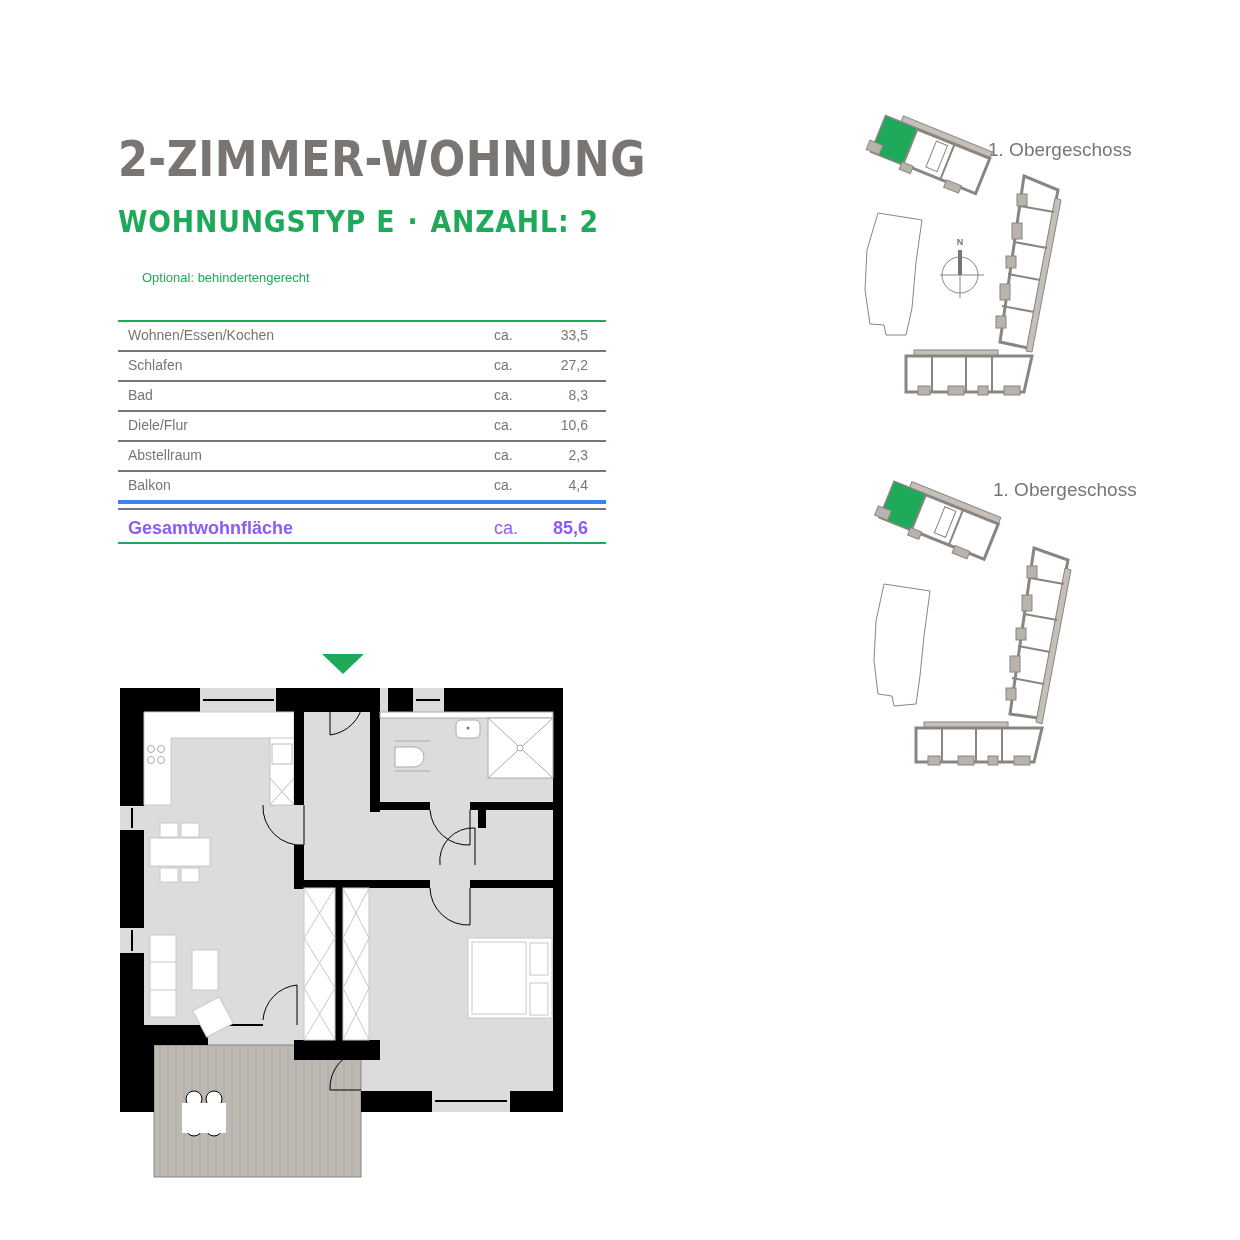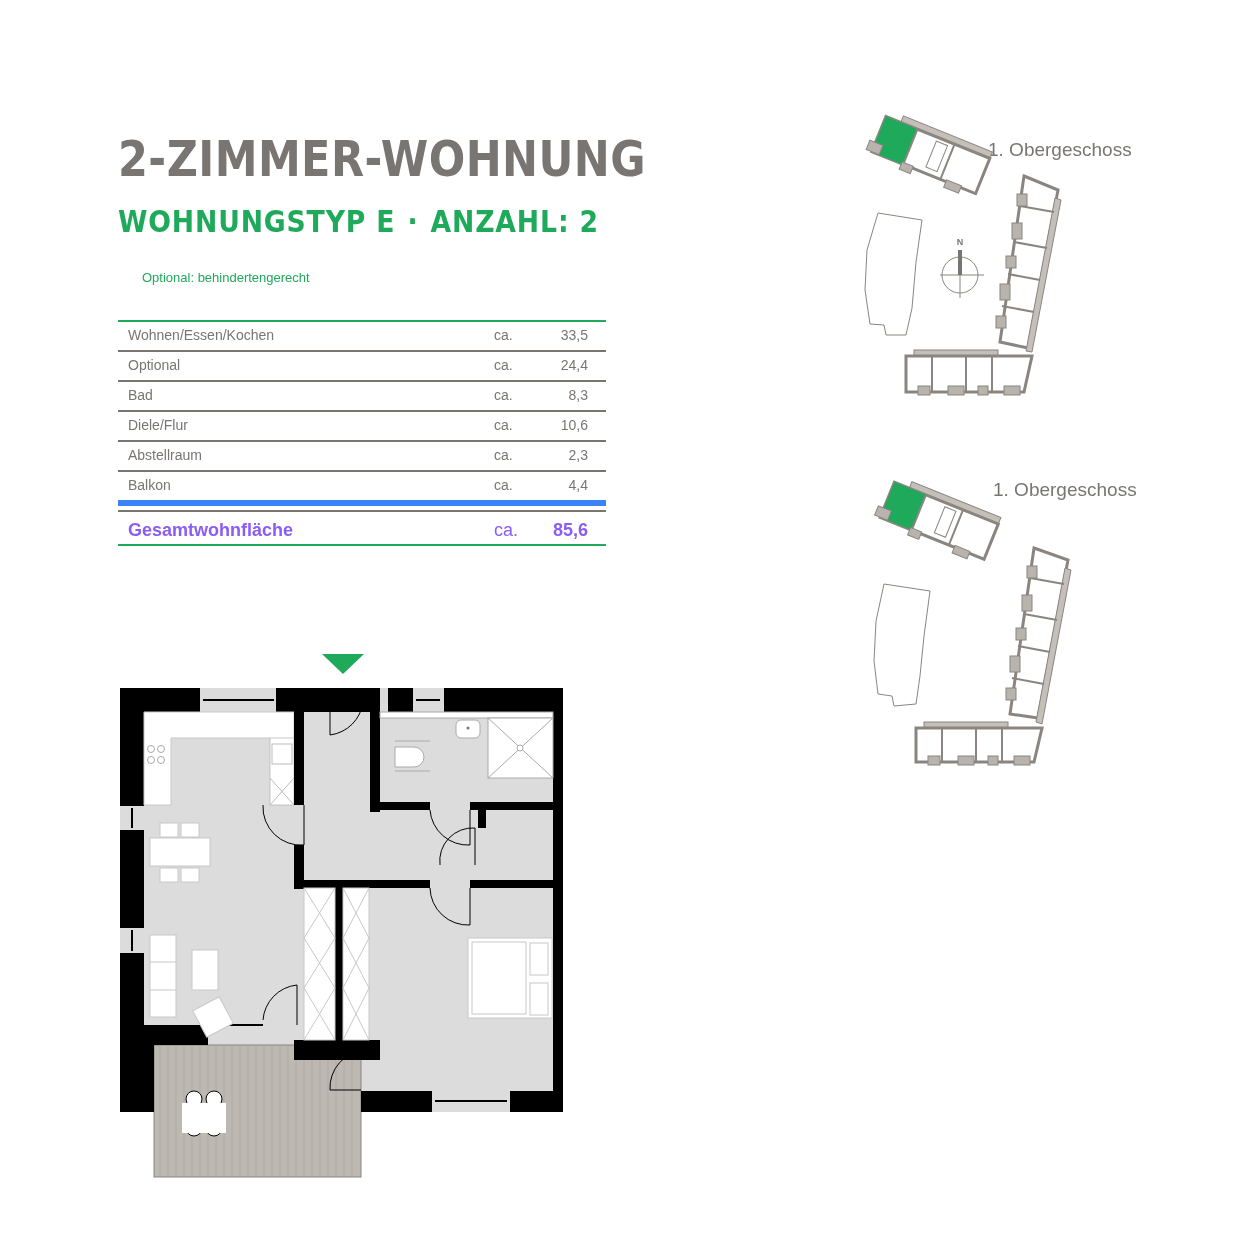--- a/index.html
+++ b/index.html
@@ -16,21 +16,21 @@
 
   .area-table { position: absolute; left: 118px; top: 320px; width: 488px; }
   .area-table .top-rule { height: 2px; background: #1fa95a; }
   .area-table .head { height: 46px; position: relative; border-bottom: 2px solid #797572; }
   .area-table .unit { position: absolute; right: 18px; top: 18px; font-size: 16px; font-weight: bold; color: #1fa95a; }
   .area-table .unit sup { font-size: 9px; }
   .row { height: 28px; border-bottom: 2px solid #797572; position: relative; font-size: 14px; color: #797572; }
   .row .label { position: absolute; left: 10px; top: 5px; }
   .row .ca { position: absolute; left: 376px; top: 5px; }
   .row .val { position: absolute; right: 18px; top: 5px; text-align: center; }
-  .row.last { border-bottom: 6px solid #3b82f6; }
+  .row.last { border-bottom: 4px solid #3b82f6; }
   .double-gap { height: 4px; border-bottom: 2px solid #797572; }
   .total { height: 32px; position: relative; font-size: 18px; color: #8b5cf6; border-bottom: 2px solid #1fa95a; }
   .total .label { position: absolute; left: 10px; top: 8px; font-weight: bold; }
   .total .ca { position: absolute; left: 376px; top: 8px; }
   .total .val { position: absolute; right: 18px; top: 8px; font-weight: bold; }
 
   .floor-label { position: absolute; font-size: 19px; color: #797572; white-space: nowrap; }
   .site { position: absolute; }
   .plan { position: absolute; left: 110px; top: 640px; }
 </style>
@@ -44,23 +44,23 @@
 <div class="optional">Optional: behindertengerecht</div>
 
 <div class="area-table">
   <div class="top-rule"></div>
   <div class="row">
     <span class="label">Wohnen/Essen/Kochen</span>
     <span class="ca">ca.</span>
     <span class="val">33,5</span>
   </div>
   <div class="row">
-    <span class="label">Optional</span>
-    <span class="ca">ca.</span>
-    <span class="val">24,4</span>
+    <span class="label">Schlafen</span>
+    <span class="ca">ca.</span>
+    <span class="val">27,2</span>
   </div>
   <div class="row">
     <span class="label">Bad</span>
     <span class="ca">ca.</span>
     <span class="val">8,3</span>
   </div>
   <div class="row">
     <span class="label">Diele/Flur</span>
     <span class="ca">ca.</span>
     <span class="val">10,6</span>

